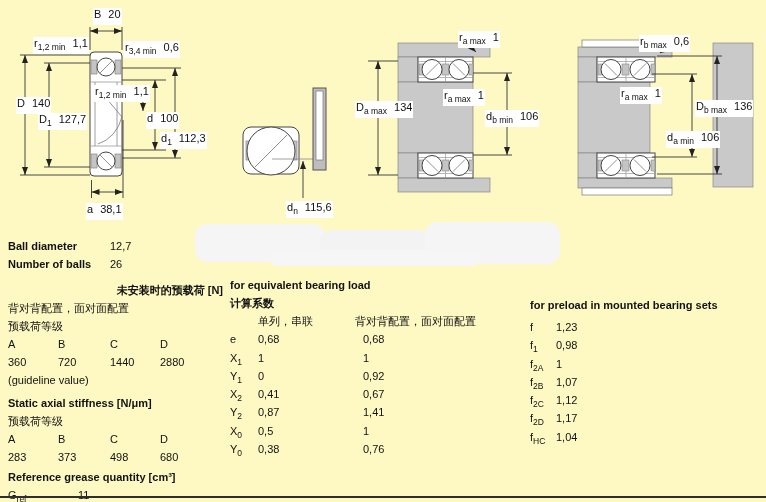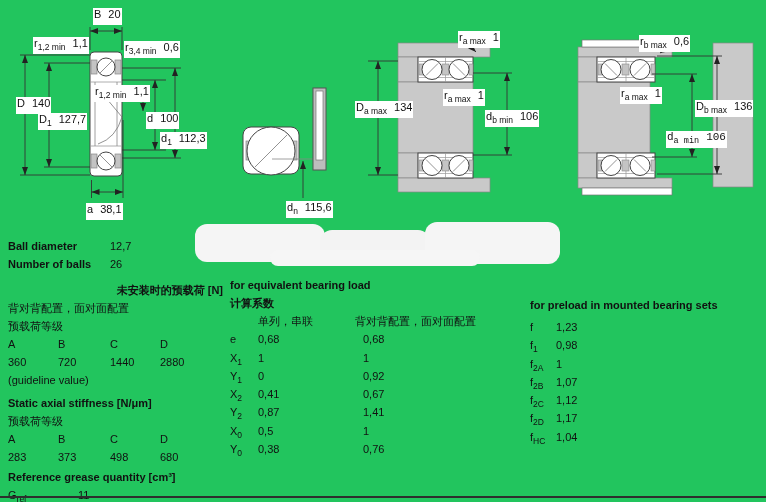--- a/index.html
+++ b/index.html
@@ -1,16 +1,16 @@
 <!DOCTYPE html>
 <html><head>
 <meta charset="utf-8">
 <style>
   html,body{margin:0;padding:0;background:#fff;}
-  .page{position:relative;width:766px;height:502px;background:#22c55e;overflow:hidden;
+  .page{position:relative;width:766px;height:502px;background:#fef9c3;overflow:hidden;
         font-family:"Liberation Sans","DejaVu Sans",sans-serif;font-size:11px;color:#111;}
   svg{position:absolute;}
   .dim{position:absolute;background:#fff;white-space:nowrap;font-size:11px;line-height:13px;padding:0 1px;}
   .dim sub{font-size:8.5px;}
   .dim .vl{margin-left:7px;}
   .col{position:absolute;}
   .b{font-weight:bold;}
   .row{height:18px;line-height:18px;white-space:nowrap;}
   .kv{display:flex;}
   .kv .k{width:102px;font-weight:bold;}
@@ -211,21 +211,21 @@
   <div class="dim" style="left:286px;top:201px;"><span>d</span><sub>n</sub><span class="vl">115,6</span></div>
 
   <div class="dim" style="left:458px;top:31px;"><span>r</span><sub>a max</sub><span class="vl">1</span></div>
   <div class="dim" style="left:355px;top:101px;"><span>D</span><sub>a max</sub><span class="vl">134</span></div>
   <div class="dim" style="left:443px;top:89px;"><span>r</span><sub>a max</sub><span class="vl">1</span></div>
   <div class="dim" style="left:485px;top:110px;"><span>d</span><sub>b min</sub><span class="vl">106</span></div>
 
   <div class="dim" style="left:639px;top:35px;"><span>r</span><sub>b max</sub><span class="vl">0,6</span></div>
   <div class="dim" style="left:620px;top:87px;"><span>r</span><sub>a max</sub><span class="vl">1</span></div>
   <div class="dim" style="left:695px;top:100px;"><span>D</span><sub>b max</sub><span class="vl">136</span></div>
-  <div class="dim" style="left:666px;top:131px;font-family:Liberation Mono, monospace;"><span>d</span><sub>a min</sub><span class="vl">106</span></div>
+  <div class="dim" style="left:666px;top:131px;"><span>d</span><sub>a min</sub><span class="vl">106</span></div>
 
   <div class="col" style="left:8px;top:237px;width:215px;">
     <div class="row kv">
       <span class="k">Ball diameter</span>
       <span>12,7</span>
     </div>
     <div class="row kv">
       <span class="k">Number of balls</span>
       <span>26</span>
     </div>

